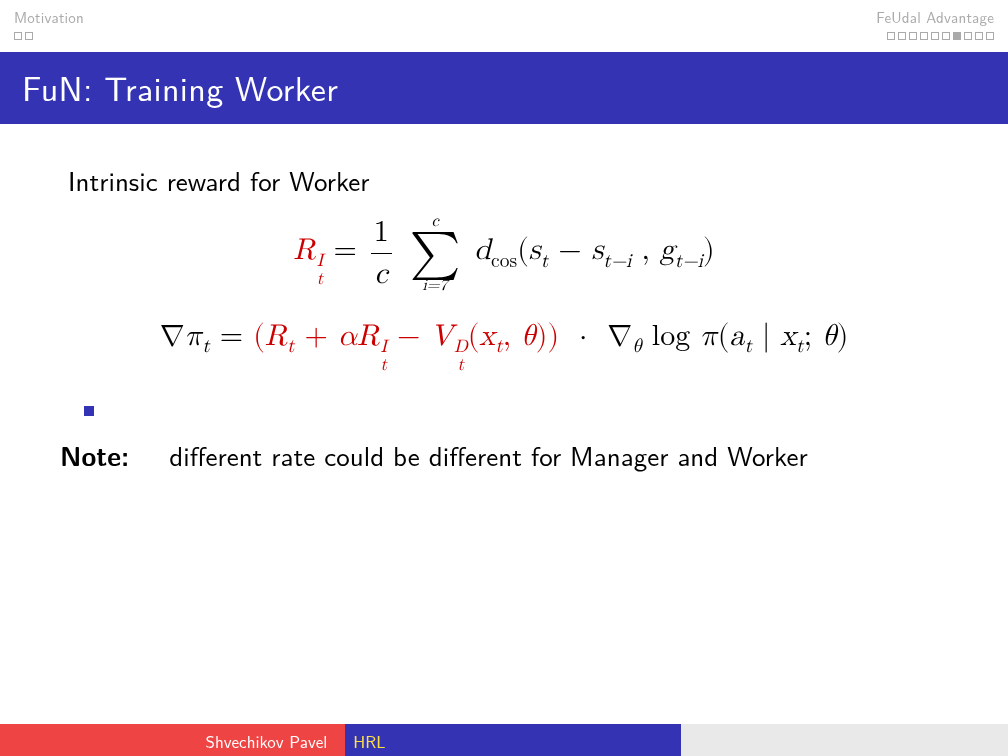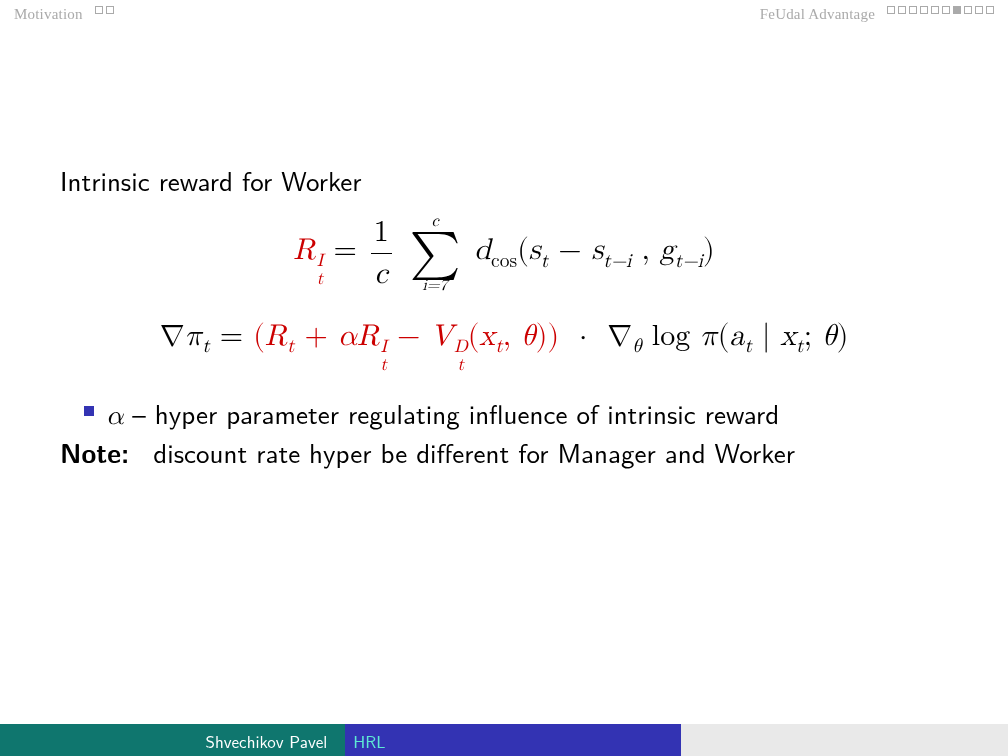--- a/index.html
+++ b/index.html
@@ -24,21 +24,21 @@
     top: 0; left: 0; right: 0;
     height: 50px;
     display: flex;
     justify-content: space-between;
     align-items: flex-start;
     padding: 6px 14px 0 14px;
     box-sizing: border-box;
     color: #888;
     font-size: 16px;
   }
-  .sec-group { display: flex; flex-direction: row; gap: 12px; font-family: Liberation Serif, serif; }
+  .sec-group { display: flex; flex-direction: column; gap: 4px; }
   .sec-title { color: #aaa; font-size: 15px; letter-spacing: .2px; }
   .dots { display: flex; gap: 3px; }
   .dot {
     width: 8px; height: 8px;
     border: 1px solid #aaa;
     background: transparent;
     box-sizing: border-box;
   }
   .dot.filled {
     background: #aaa;
@@ -60,38 +60,38 @@
   
   .body {
     position: absolute;
     top: 150px;
     left: 60px;
     right: 60px;
     bottom: 60px;
     font-size: 27px;
     line-height: 1.35;
   }
-  .para { margin: 12px 0 8px 0; }
+  .para { margin: 12px 0 8px 8px; }
   .eq {
     text-align: center;
     margin: 14px 0 22px 0;
     font-family: "Latin Modern Math", "STIX Two Math", "Cambria Math", serif;
     font-size: 30px;
   }
   .eq .red { color: #cc0000; }
   .eq sub { font-size: 0.65em; margin-top: 28px; }
   .bullets { margin: 18px 0 0 24px; }
   .bullet-row { display: flex; align-items: flex-start; gap: 12px; }
   .bullet-dot {
     width: 10px; height: 10px;
     background: #3333B3;
     margin-top: 11px;
     flex: none;
   }
-  .note-row { display: flex; gap: 24px; margin-top: 0; }
+  .note-row { display: flex; gap: 40px; margin-top: 21px; }
   .note-label { font-weight: 600; flex: none; }
   
   .mi { font-style: italic; font-family: "Latin Modern Math", "STIX Two Math", "Cambria Math", serif; }
   .op { font-style: normal; }
   .frac {
     display: inline-block;
     vertical-align: middle;
     text-align: center;
     margin: 0 4px;
   }
@@ -115,22 +115,22 @@
     margin-left: 1px;
   }
   
   .footer {
     position: absolute;
     left: 0; right: 0; bottom: 0;
     height: 32px;
     display: flex;
     font-size: 17px;
   }
-  .footer .fa { flex: 1; background: #0f766e; color: #fff; display:flex; align-items:center; justify-content:flex-end; padding-right: 18px; }
-  .footer .fb { flex: 1; background: #3333B3; color: #5eead4; display:flex; align-items:center; justify-content:flex-start; padding-left: 8px; }
+  .footer .fa { flex: 1; background: #ef4444; color: #fff; display:flex; align-items:center; justify-content:flex-end; padding-right: 18px; }
+  .footer .fb { flex: 1; background: #3333B3; color: #fde047; display:flex; align-items:center; justify-content:flex-start; padding-left: 8px; }
   .footer .fc { flex: 1; background: #e9e9e9; }
 </style>
 </head>
 <body>
 
 <div class="slide">
 
   <div class="topnav">
     <div class="sec-group">
       <div class="sec-title">Motivation</div>
@@ -149,20 +149,21 @@
           <span class="dot"></span>
           <span class="dot"></span>
           <span class="dot filled"></span>
           <span class="dot"></span>
           <span class="dot"></span>
           <span class="dot"></span>
         </div>
     </div>
   </div>
 
+  <div class="titlebar">FuN: Training Worker</div>
 
   <div class="body">
 
     <div class="para">Intrinsic reward for Worker</div>
 
     <div class="eq">
       <span class="mi red">R</span><span class="supsub red">
           <span class="mi">I</span>
           <span class="mi">t</span>
         </span>
@@ -191,29 +192,26 @@
       </span>
       <span class="op"> &nbsp;·&nbsp; </span>
       <span class="op">∇</span><sub class="mi">θ</sub>
       <span class="op"> log </span><span class="mi">π</span><span class="op">(</span><span class="mi">a</span><sub class="mi">t</sub>
       <span class="op"> | </span><span class="mi">x</span><sub class="mi">t</sub><span class="op">; </span><span class="mi">θ</span><span class="op">)</span>
     </div>
 
     <div class="bullets">
       <div class="bullet-row">
         <span class="bullet-dot"></span>
-        <span>
-          <span class="mi">α</span><span> – </span><span>hyper parameter regulating influence of intrinsic reward</span>
-        </span>
       </div>
     </div>
 
     <div class="note-row">
       <span class="note-label">Note:</span>
-      <span>discount rate hyper be different for Manager and Worker</span>
+      <span>different rate could be different for Manager and Worker</span>
     </div>
 
   </div>
 
   <div class="footer">
     <div class="fa">Shvechikov Pavel</div>
     <div class="fb">HRL</div>
     <div class="fc"></div>
   </div>
 

